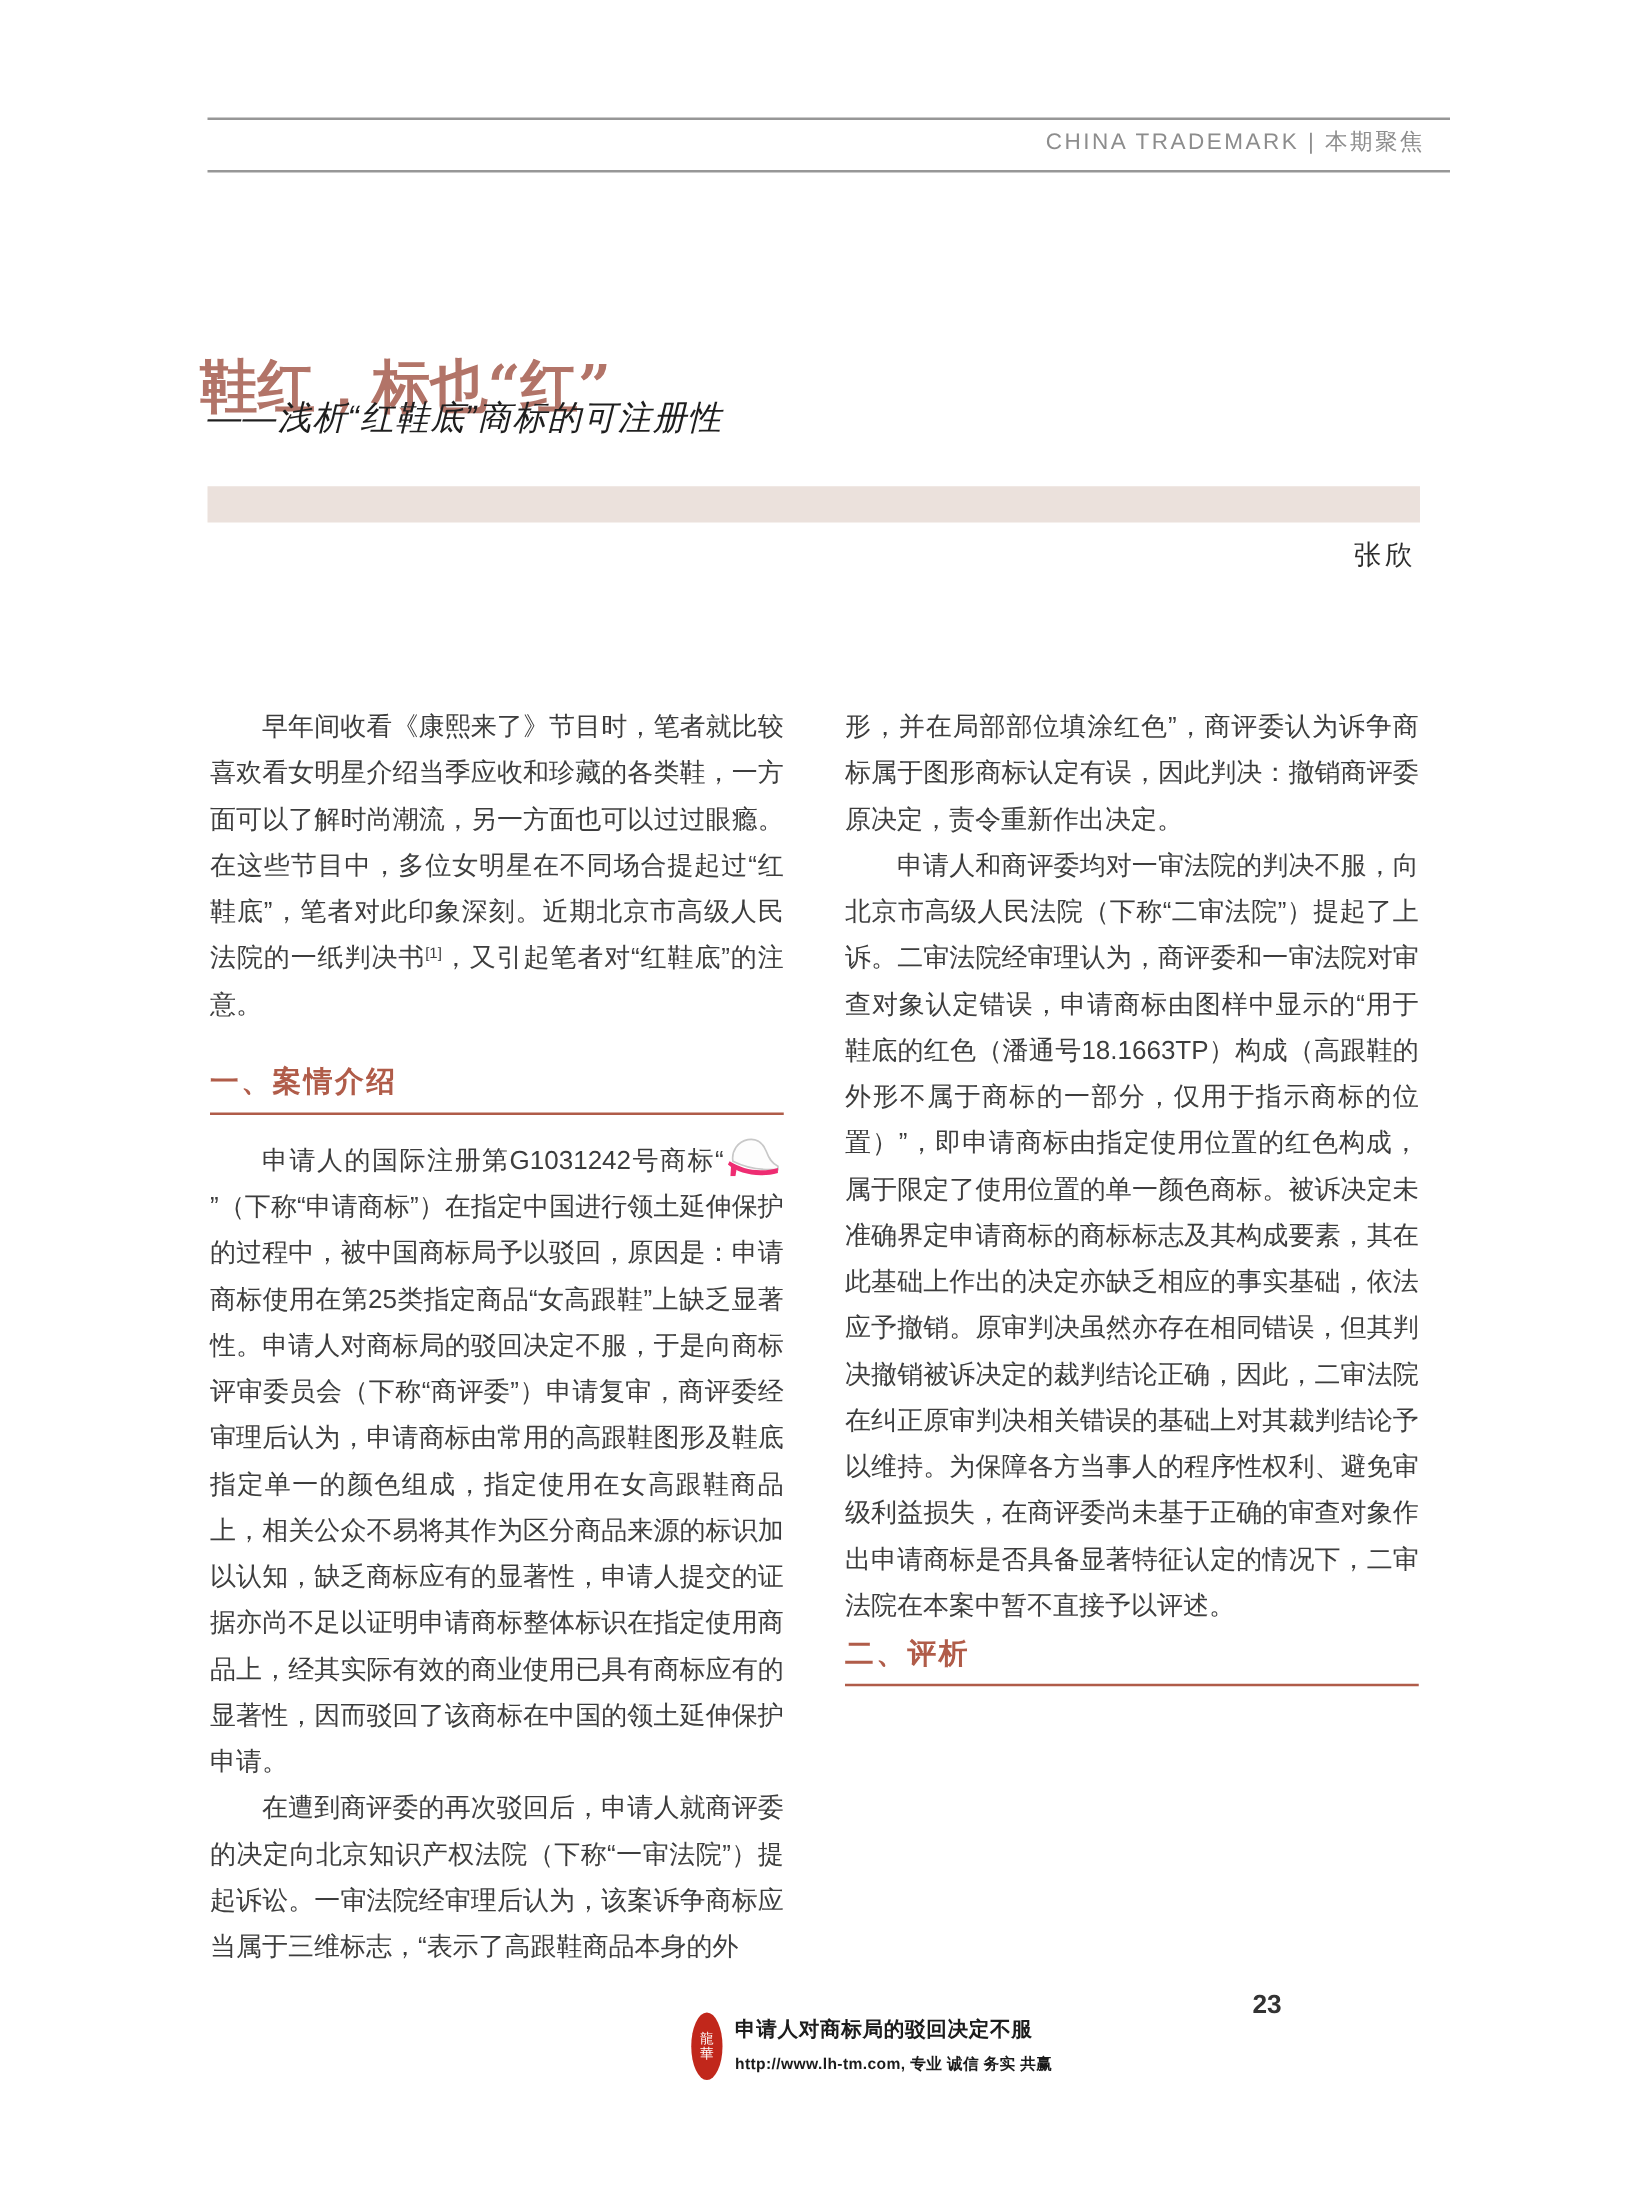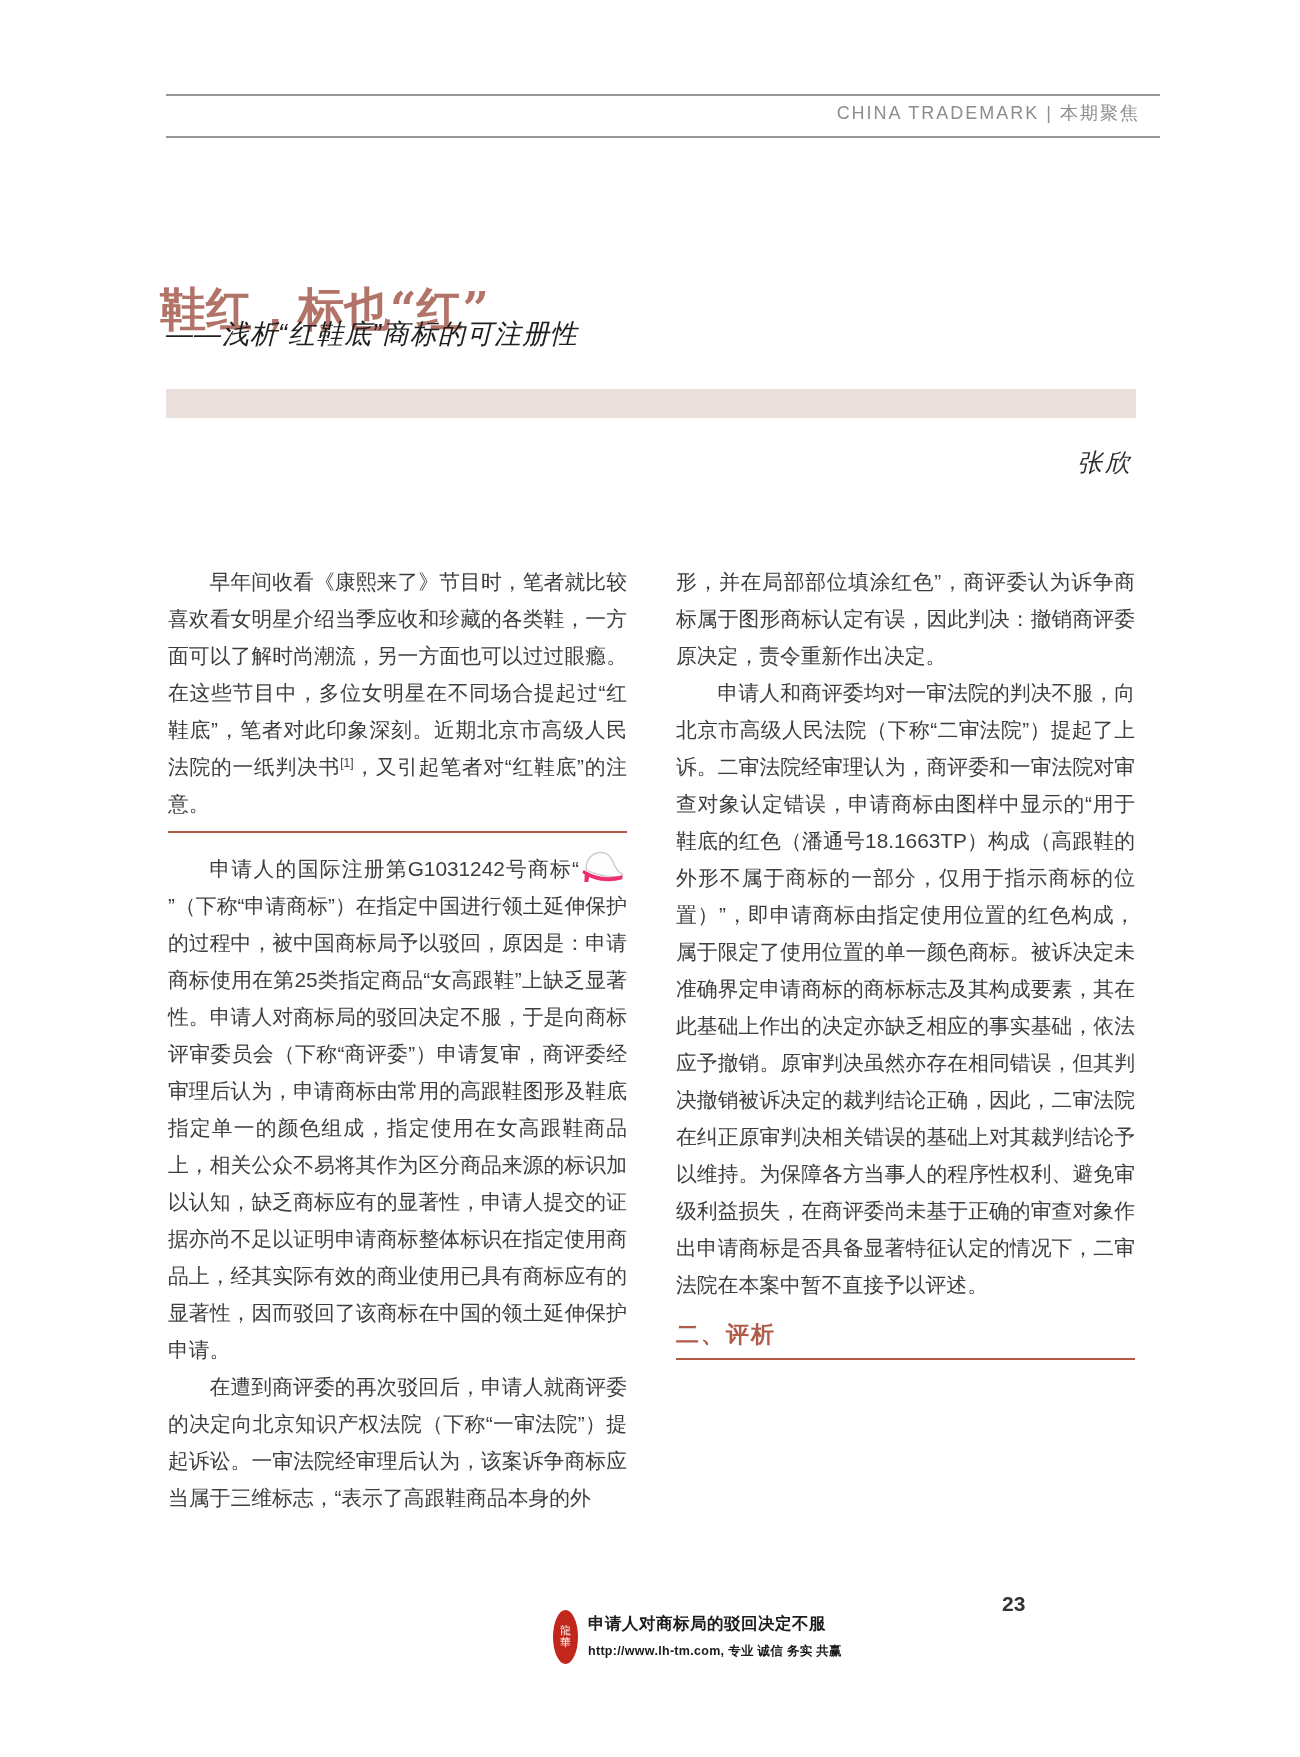--- a/index.html
+++ b/index.html
@@ -30,42 +30,42 @@
   .subtitle {
     position: absolute; left: 166px; top: 316px;
     font-size: 27px; line-height: 36px; color: #1e1e1e;
     letter-spacing: 1px; white-space: nowrap; font-style: italic;
   }
   .band {
     position: absolute; left: 166px; top: 389px;
     width: 970px; height: 29px; background: #ebe1dc;
   }
   .author {
-    position: absolute; right: 167px; top: 448px;
-    font-size: 25px; line-height: 28px; color: #2c2c2c; letter-spacing: 3px; font-style: italic;
+    position: absolute; right: 167px; top: 430px;
+    font-size: 22px; line-height: 28px; color: #2c2c2c; letter-spacing: 3px;
   }
   
   .col { position: absolute; top: 563px; width: 459px; }
   .col.left  { left: 168px; }
   .col.right { left: 676px; }
   .col p {
     margin: 0; font-size: 20.8px; line-height: 37px;
     text-align: justify; text-justify: inter-character;
     color: #3d3d3d;
   }
   .col p.ind { text-indent: 2em; }
   .col p.pad-a { margin-top: 17px; }
   .col p.pad-b { margin-top: 24px; }
   .sec {
     margin: 0; font-family: "DejaVu Serif", "Liberation Serif", serif;
     font-weight: bold; font-size: 23px; line-height: 30px;
     color: #b05c49; letter-spacing: 2px;
   }
   .sec.mt-a { margin-top: 29px; }
-  .sec.mt-b { margin-top: 16px; }
+  .sec.mt-b { margin-top: 5px; }
   .sec-rule { height: 2px; background: #b05c49; margin-top: 9px; }
   sup.fn { font-size: 12px; vertical-align: 7px; line-height: 0; }
   
   .shoe {
     display: inline-block; width: 44px; height: 32px;
     vertical-align: -6px; margin: 0 2px;
   }
   
   .seal {
     position: absolute; left: 553px; top: 1610px;
@@ -100,20 +100,21 @@
   <div class="hrule r2"></div>
 
   <h1 class="title">鞋红，标也“红”</h1>
   <div class="subtitle">——浅析“红鞋底”商标的可注册性</div>
   <div class="band"></div>
   <div class="author">张欣</div>
 
   <div class="col left">
     <p class="ind"><span>早年间收看《康熙来了》节目时，笔者就比较喜欢看女明星介绍当季应收和珍藏的各类鞋，一方面可以了解时尚潮流，另一方面也可以过过眼瘾。在这些节目中，多位女明星在不同场合提起过“红鞋底”，笔者对此印象深刻。近期北京市高级人民法院的一纸判决书</span><sup class="fn">[1]</sup><span>，又引起笔者对“红鞋底”的注意。</span></p>
 
+    <h3 class="sec mt-a">一、案情介绍</h3>
     <div class="sec-rule"></div>
 
     <p class="ind pad-a"><span>申请人的国际注册第G1031242号商标“</span><svg class="shoe" viewBox="0 0 66 48" xmlns="http://www.w3.org/2000/svg">
           <path d="M8 30 C6 18 14 6 26 4 C38 2 44 8 48 18 C51 26 54 32 62 36 L62 40 L52 40 C40 40 24 38 8 30 Z" fill="#fdfdfd" stroke="#c8c8c8" stroke-width="2"></path>
           <path d="M4 30 C20 40 40 44 62 38 L62 44 C40 50 16 46 2 34 Z" fill="#ee2d72"></path>
           <path d="M6 32 L13 36 L11 48 L5 48 Z" fill="#ee2d72"></path>
         </svg><span>”（下称“申请商标”）在指定中国进行领土延伸保护的过程中，被中国商标局予以驳回，原因是：申请商标使用在第25类指定商品“女高跟鞋”上缺乏显著性。申请人对商标局的驳回决定不服，于是向商标评审委员会（下称“商评委”）申请复审，商评委经审理后认为，申请商标由常用的高跟鞋图形及鞋底指定单一的颜色组成，指定使用在女高跟鞋商品上，相关公众不易将其作为区分商品来源的标识加以认知，缺乏商标应有的显著性，申请人提交的证据亦尚不足以证明申请商标整体标识在指定使用商品上，经其实际有效的商业使用已具有商标应有的显著性，因而驳回了该商标在中国的领土延伸保护申请。</span></p>
 
     <p class="ind">在遭到商评委的再次驳回后，申请人就商评委的决定向北京知识产权法院（下称“一审法院”）提起诉讼。一审法院经审理后认为，该案诉争商标应当属于三维标志，“表示了高跟鞋商品本身的外</p>
   </div>

